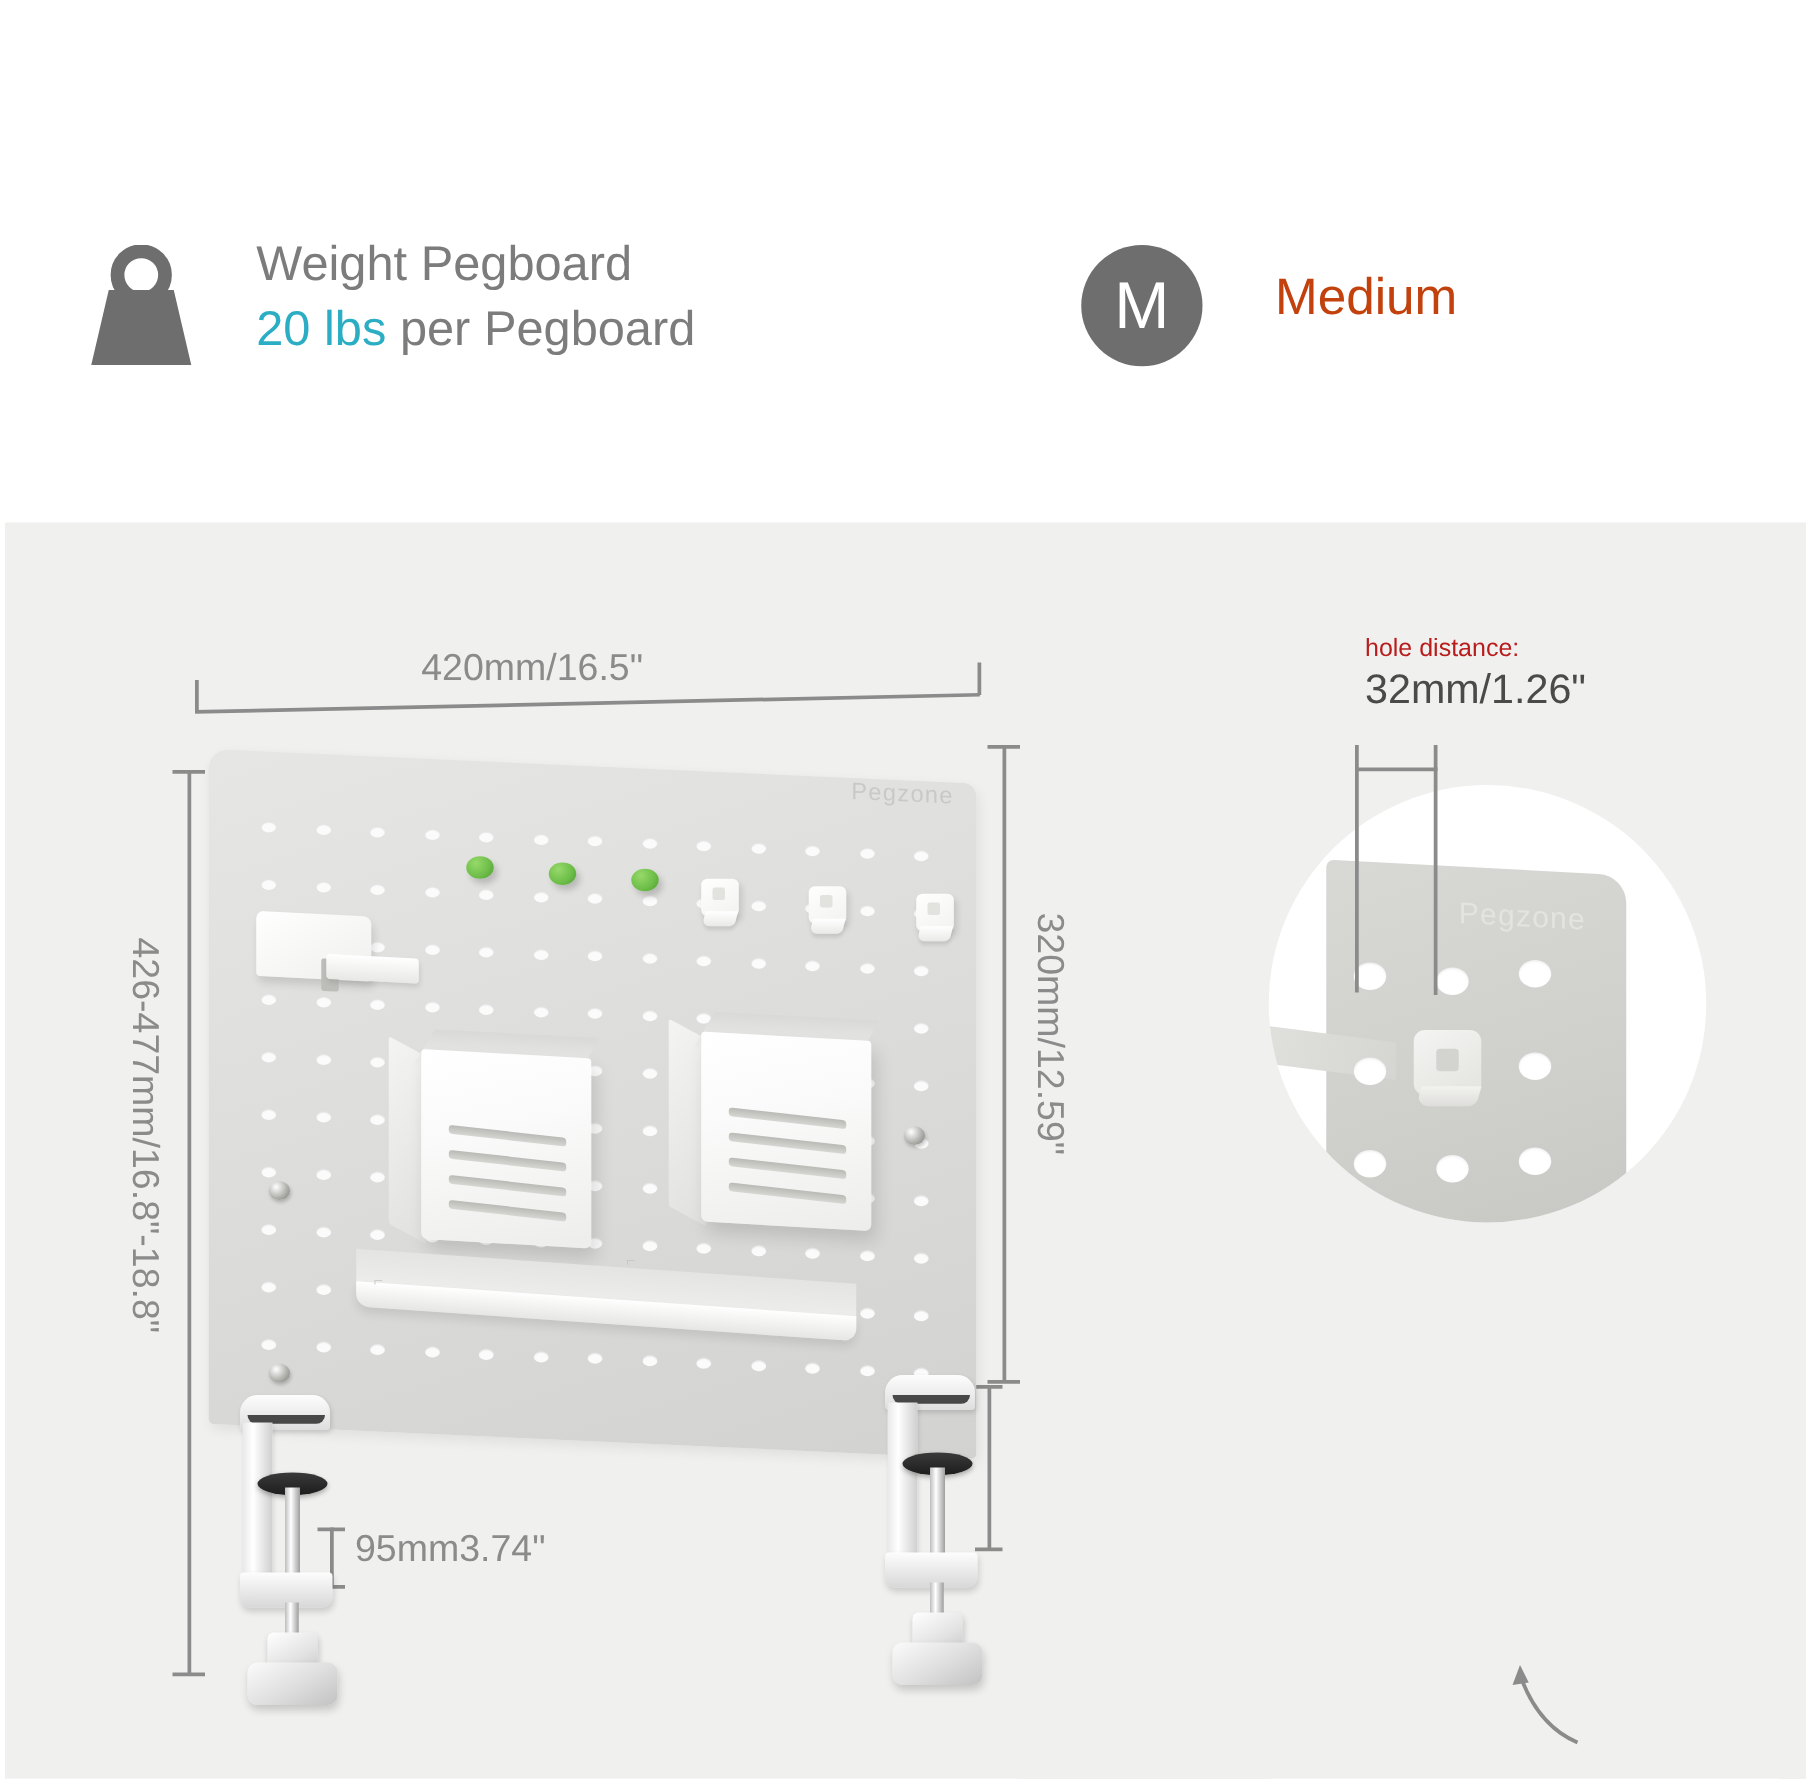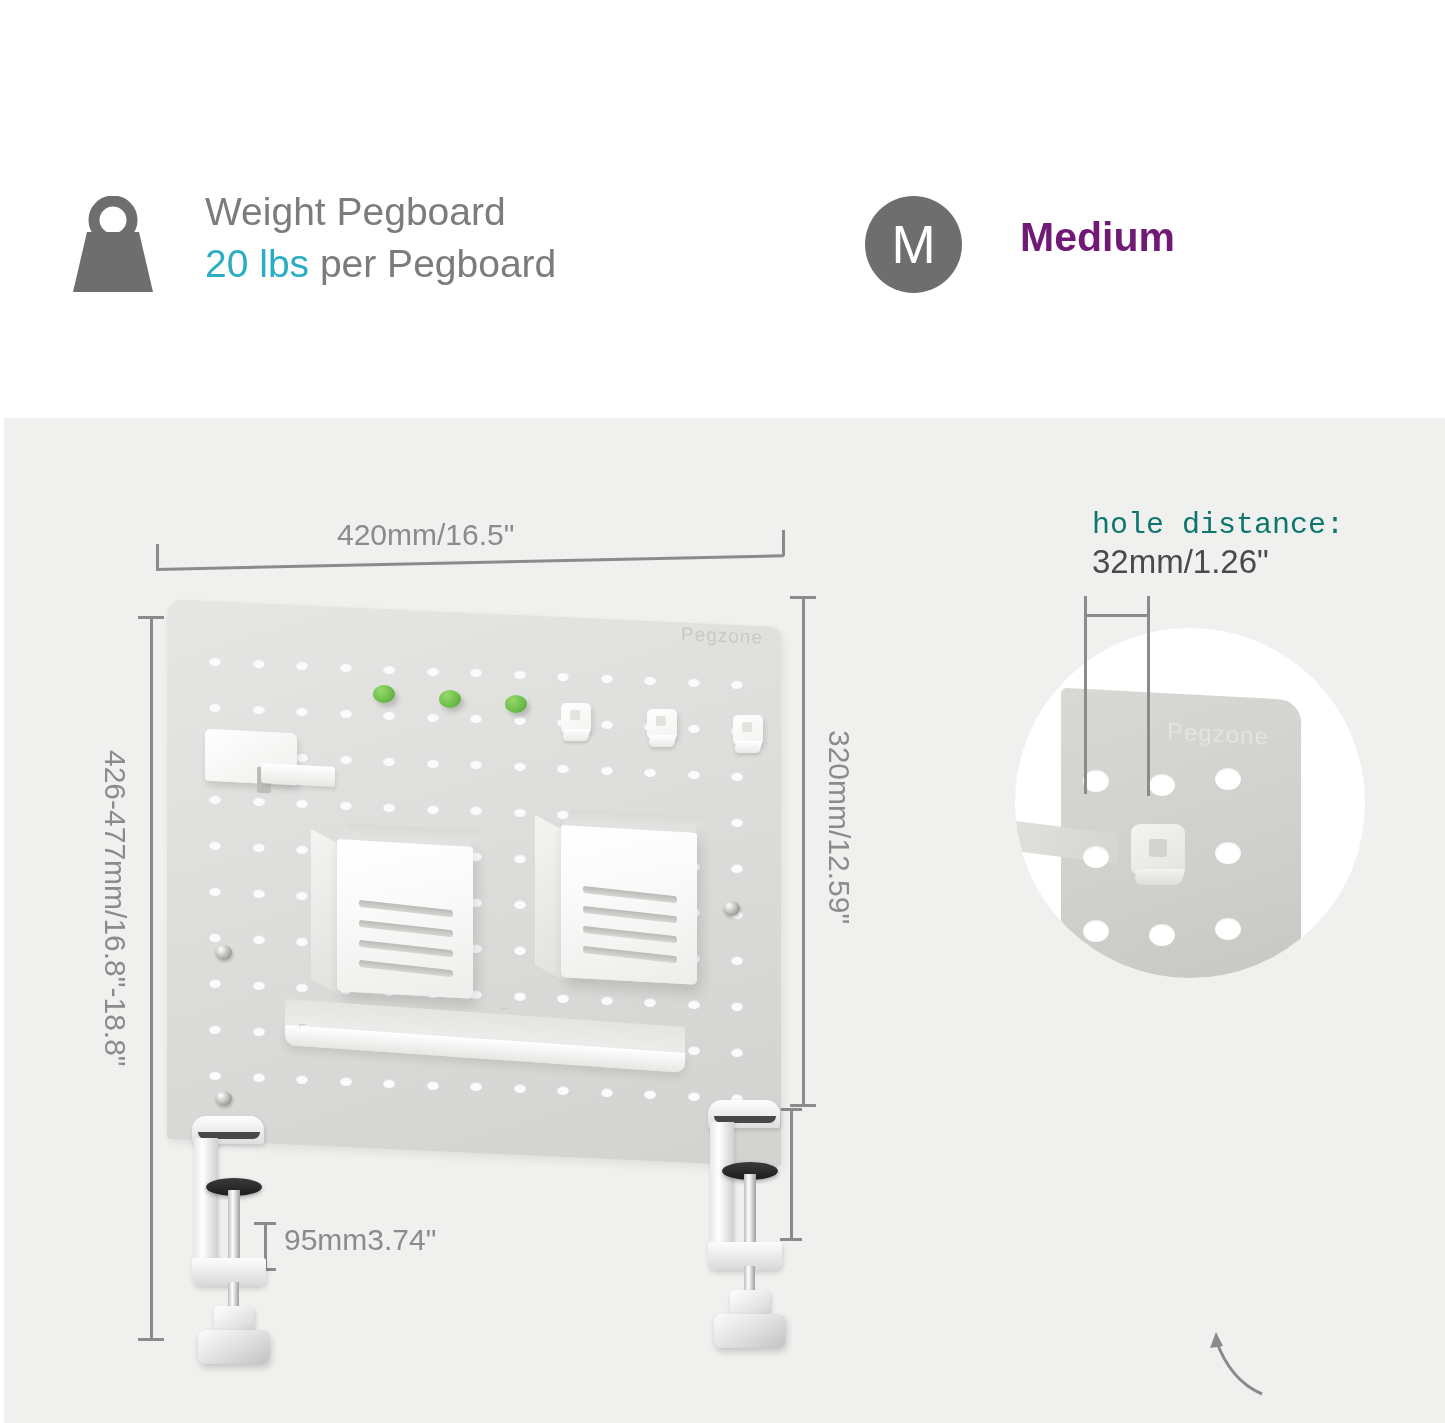--- a/index.html
+++ b/index.html
@@ -27,21 +27,21 @@
   .wt-line { font-size:39px; color:#7c7c7c; line-height:52px; white-space:nowrap; font-weight:normal; }
   .wt-accent { color:#2BAEC4; }
 
   
   #medium-block { position:absolute; left:865px; top:196px; height:110px; }
   #medium-circle {
     position:absolute; left:0; top:0; width:97px; height:97px; border-radius:50%;
     background:#6e6e6e; color:#ffffff; font-size:53px; font-weight:normal;
     display:flex; align-items:center; justify-content:center; line-height:1;
   }
-  #medium-label { position:absolute; left:155px; top:18px; font-size:41px; color:#701a75; white-space:nowrap;font-weight:bold; }
+  #medium-label { position:absolute; left:155px; top:18px; font-size:41px; color:#c2410c; white-space:nowrap; }
 
   
   #product-panel {
     position:absolute; left:4px; top:418px; width:1441px; height:1005px;
     background:#f0f0ef; overflow:hidden;
   }
 
   
   #pegboard-unit { position:absolute; left:163px; top:195px; width:620px; height:540px; }
   #pegboard-face {
@@ -246,21 +246,21 @@
     background:linear-gradient(180deg,#f2f2ef 0%,#dedddb 100%);
     border-radius:0 0 6px 10px; transform:skewX(-16deg);
   }
 
   .lead-v { position:absolute; width:3px; background:#8b8b8b; }
   .lead-h { position:absolute; height:3px; background:#8b8b8b; }
 
   .callout {
     position:absolute; white-space:nowrap; line-height:1.18;
   }
-  .callout .c-top { font-size:30px; color:#0f766e;font-family:Liberation Mono, monospace; }
+  .callout .c-top { font-size:20px; color:#b91c1c; }
   .callout .c-bot { font-size:33px; color:#4a4a4a; }
 
   
   #hole-size-arrow { position:absolute; left:1178px; top:880px; width:90px; height:100px; }
 </style>
 </head>
 <body>
 
 <div id="header">
 

